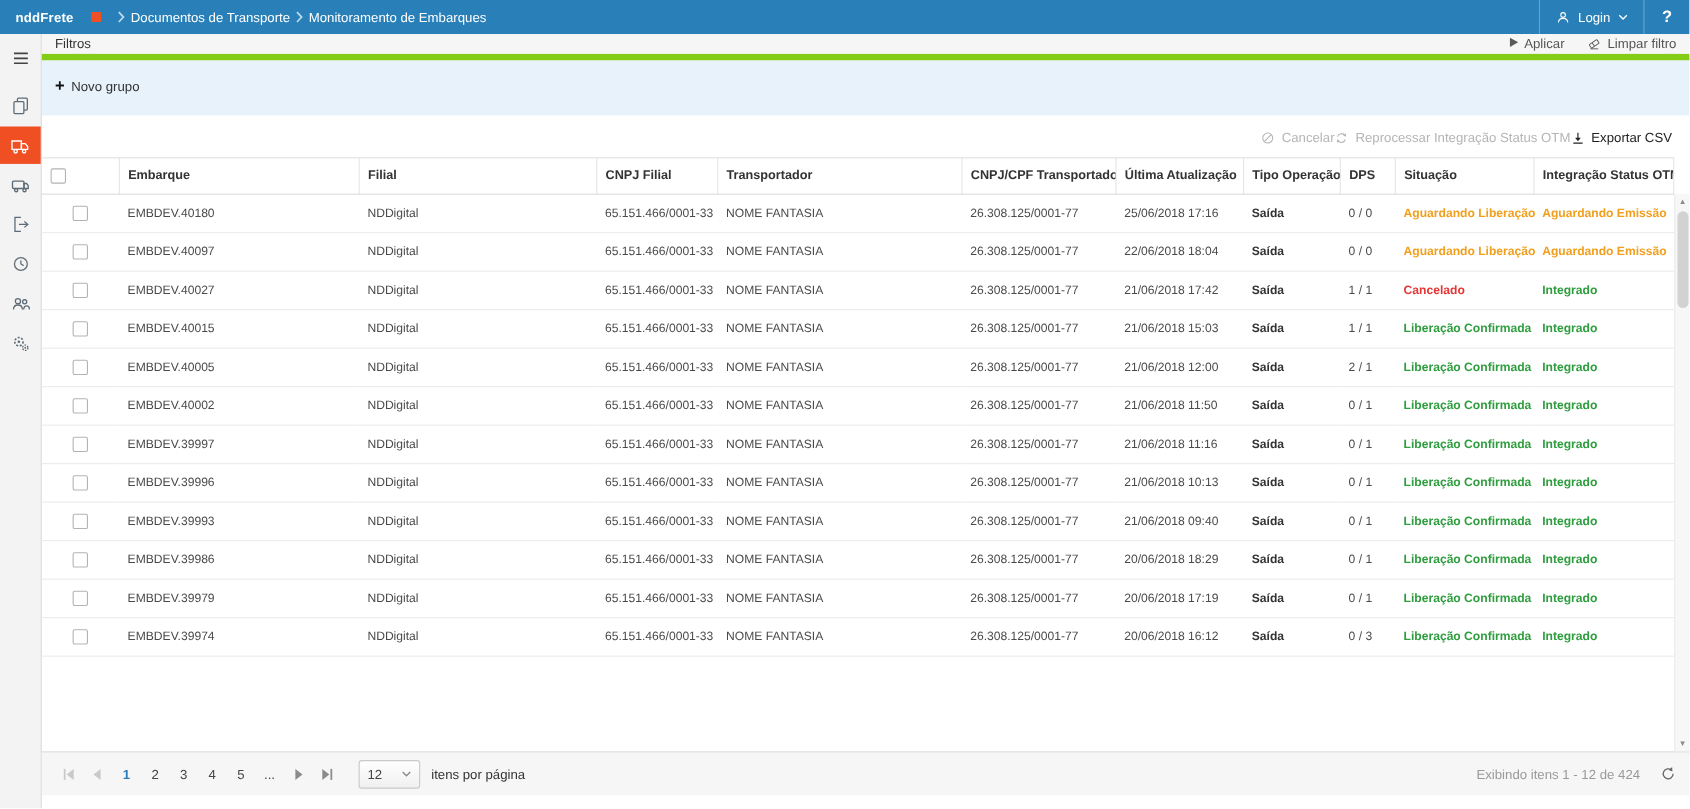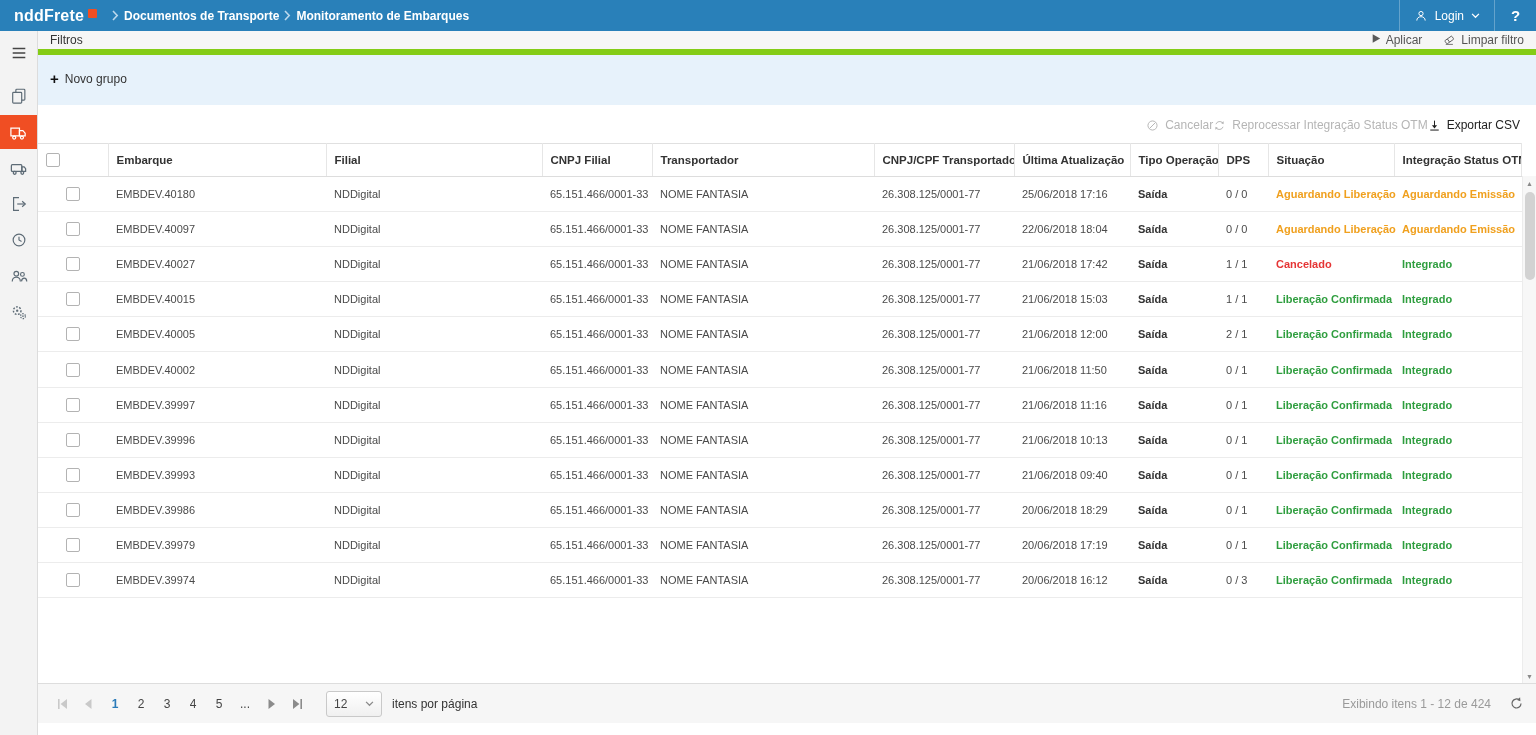--- a/index.html
+++ b/index.html
@@ -2,24 +2,24 @@
 <html style="--topbar: #2980b9; --active-nav: #f04e23; --link: #2b7bb9; --filter-group-bg: #e7f2fb;"><head>
 <meta charset="utf-8">
 <style>
   *{box-sizing:border-box;margin:0;padding:0}
   html,body{width:1536px;height:735px;overflow:hidden}
   body{font-family:"Liberation Sans","DejaVu Sans",sans-serif;background:#fff;color:#333}
   .app{width:1536px;height:735px;display:flex;flex-direction:column}
 
   
   .topbar{flex:0 0 31px;height:31px;background:var(--topbar,#2980b9);display:flex;align-items:center;color:#fff}
-  .logo{font-size:16px;font-weight:bold;padding:0 10px 0 14px;display:flex;align-items:flex-start;gap:4px;letter-spacing:.2px}
+  .logo{font-size:12px;font-weight:bold;padding:0 10px 0 14px;display:flex;align-items:flex-start;gap:16px;letter-spacing:.2px}
   .logo .flag{width:9px;height:9px;background:var(--active-nav,#f04e23);border-radius:1px;margin-top:2px}
   .crumb-sep{display:flex;align-items:center;margin:0 5px}
-  .crumb{font-size:12px;font-weight:bold;white-space:nowrap}
+  .crumb{font-size:12px;font-weight:normal;white-space:nowrap}
   .topbar-right{margin-left:auto;display:flex;align-items:stretch;height:100%}
   .login{display:flex;align-items:center;gap:7px;padding:0 14px;border-left:1px solid rgba(255,255,255,.28);font-size:12px;cursor:pointer}
   .help{width:42px;display:flex;align-items:center;justify-content:center;border-left:1px solid rgba(255,255,255,.28);font-weight:bold;font-size:15px;cursor:pointer}
 
   
   .body{flex:1;display:flex;min-height:0}
   .sidebar{flex:0 0 38px;background:#f3f3f3;border-right:1px solid #dcdcdc;display:flex;flex-direction:column}
   .nav-item{height:34px;display:flex;align-items:center;justify-content:center;cursor:pointer}
   .nav-item.hamburger{height:30px;margin:7px 0 9px}
   .nav-item.active{background:var(--active-nav,#f04e23)}

